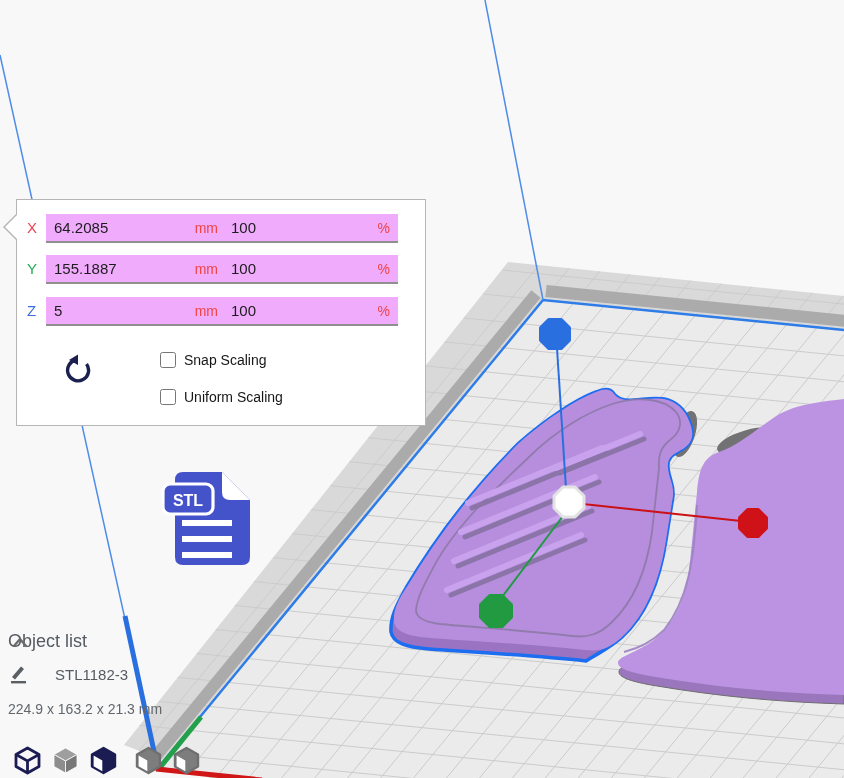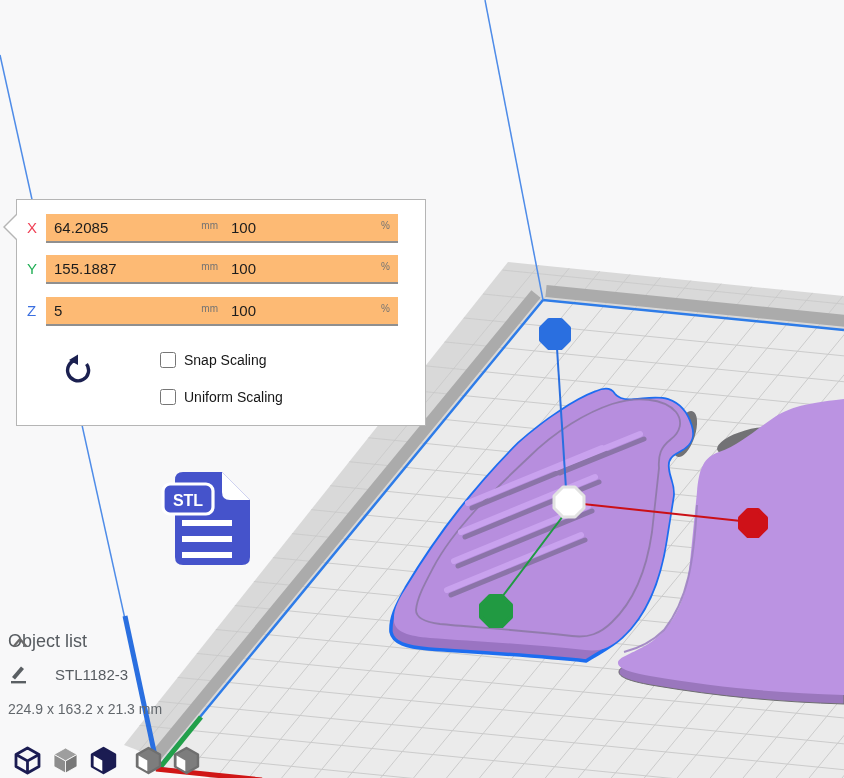--- a/index.html
+++ b/index.html
@@ -10,24 +10,24 @@
   
   .tool-panel{position:absolute;left:16px;top:199px;width:410px;height:227px;
     background:#ffffff;border:1px solid #b5b5b5;box-sizing:border-box;}
   .panel-arrow-outer{position:absolute;left:-14px;top:13px;width:0;height:0;
     border-top:14px solid transparent;border-bottom:14px solid transparent;border-right:14px solid #b5b5b5;}
   .panel-arrow-inner{position:absolute;left:-12px;top:15px;width:0;height:0;
     border-top:12px solid transparent;border-bottom:12px solid transparent;border-right:12px solid #ffffff;}
   .axis-row{position:absolute;left:0;height:29px;width:100%;}
   .axis-label{position:absolute;left:10px;top:5px;width:18px;font-size:15px;}
   .num-box{position:absolute;top:0;height:29px;box-sizing:border-box;}
-  .num-box input{width:100%;height:100%;box-sizing:border-box;background:#fdba74;border:none;
+  .num-box input{width:100%;height:100%;box-sizing:border-box;background:#f0abfc;border:none;
     border-bottom:2px solid #8f8f8f;font-family:"Liberation Sans",sans-serif;font-size:15px;color:#1c1c1c;
     padding:0 36px 0 8px;outline:none;}
-  .unit{position:absolute;right:8px;top:6px;font-size:10px;color:#737373;pointer-events:none;}
+  .unit{position:absolute;right:8px;top:6px;font-size:14px;color:#ef4444;pointer-events:none;}
   .box-mm{left:29px;width:180px;}
   .box-pct{left:206px;width:175px;}
   .check-row{position:absolute;left:111px;height:17px;display:flex;align-items:center;padding-left:32px;}
   .check-row input{width:16px;height:16px;margin:0 8px 0 0;accent-color:#ffffff;}
   .check-row span{font-size:14px;color:#161616;}
   .reset-btn{position:absolute;left:46px;top:152px;width:34px;height:38px;background:none;border:none;cursor:pointer;padding:0;}
 
   
   .objlist-header{position:absolute;left:8px;top:631px;display:flex;align-items:center;}
   .objlist-header span{font-size:18px;color:#565b60;}

